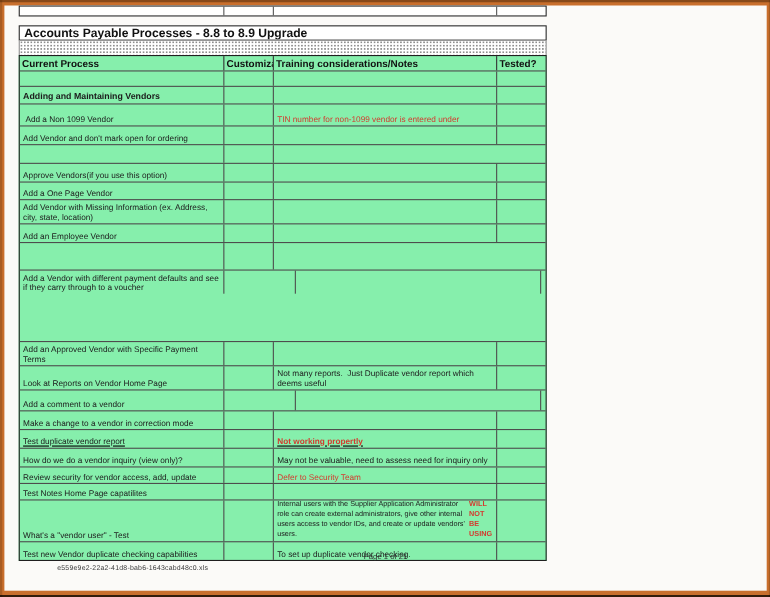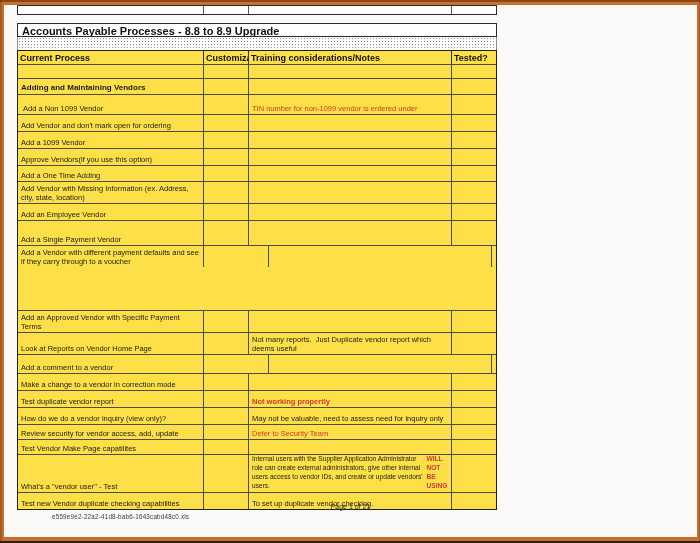--- a/index.html
+++ b/index.html
@@ -32,21 +32,21 @@
     padding:1px 4px 0 4px;line-height:12px;white-space:nowrap;overflow:hidden;
   }
   .dotband{
     box-sizing:border-box;width:480px;height:13px;
     background-color:#fff;
     background-image:radial-gradient(circle,#8e8e8e 34%,rgba(0,0,0,0) 42%);
     background-size:3px 3px;
     border-left:1px solid #8e8e8e;border-right:1px solid #8e8e8e;
   }
   .gridwrap{
-    box-sizing:border-box;width:480px;border:1px solid #1f1f1f;background:#fde047;
+    box-sizing:border-box;width:480px;border:1px solid #1f1f1f;background:#86efac;
   }
   .thead{
     display:grid;grid-template-columns:186px 45px 203px 1fr;height:13px;
   }
   .thead .hc{
     box-sizing:border-box;border-right:1px solid #333;
     font-size:9px;font-weight:bold;color:#111;
     padding:0 2px;display:flex;align-items:flex-end;
     white-space:nowrap;overflow:hidden;line-height:11px;
   }
@@ -128,38 +128,35 @@
             </div>
             <div class="trow" style="height: 16px;">
               <div class="c">
                 <span>Add Vendor and don't mark open for ordering</span>
               </div>
               <div class="c"></div>
               <div class="c"></div>
               <div class="c"></div>
             </div>
             <div class="trow" style="height: 16px;">
-              <div class="c">
-                <span>Add a 1099 Vendor</span>
-              </div>
               <div class="c"></div>
               <div class="c"></div>
               <div class="c"></div>
             </div>
             <div class="trow" style="height: 16px;">
               <div class="c">
                 <span>Approve Vendors(if you use this option)</span>
               </div>
               <div class="c"></div>
               <div class="c"></div>
               <div class="c"></div>
             </div>
             <div class="trow" style="height: 15px;">
               <div class="c">
-                <span>Add a One Time Adding</span>
+                <span>Add a One Page Vendor</span>
               </div>
               <div class="c"></div>
               <div class="c"></div>
               <div class="c"></div>
             </div>
             <div class="trow" style="height: 21px;">
               <div class="c">
                 <span>Add Vendor with Missing Information (ex. Address, city, state, location)</span>
               </div>
               <div class="c"></div>
@@ -168,23 +165,20 @@
             </div>
             <div class="trow" style="height: 16px;">
               <div class="c">
                 <span>Add an Employee Vendor</span>
               </div>
               <div class="c"></div>
               <div class="c"></div>
               <div class="c"></div>
             </div>
             <div class="trow" style="height: 24px;">
-              <div class="c">
-                <span>Add a Single Payment Vendor</span>
-              </div>
               <div class="c"></div>
               <div class="c"></div>
               <div class="c"></div>
             </div>
             <div class="trow" style="height: 21px; gap: 20px;">
               <div class="c">
                 <span>Add a Vendor with different payment defaults and see if they carry through to a voucher</span>
               </div>
               <div class="c"></div>
               <div class="c"></div>
@@ -217,21 +211,21 @@
               <div class="c"></div>
             </div>
             <div class="trow" style="height: 16px;">
               <div class="c">
                 <span>Make a change to a vendor in correction mode</span>
               </div>
               <div class="c"></div>
               <div class="c"></div>
               <div class="c"></div>
             </div>
-            <div class="trow" style="height: 16px;">
+            <div class="trow" style="height: 16px; text-decoration: underline;">
               <div class="c">
                 <span>Test duplicate vendor report</span>
               </div>
               <div class="c"></div>
               <div class="c">
                 <span class="note-red-bold">Not working propertly</span>
               </div>
               <div class="c"></div>
             </div>
             <div class="trow" style="height: 16px;">
@@ -249,21 +243,21 @@
                 <span>Review security for vendor access, add, update</span>
               </div>
               <div class="c"></div>
               <div class="c">
                 <span class="note-red">Defer to Security Team</span>
               </div>
               <div class="c"></div>
             </div>
             <div class="trow" style="height: 14px;">
               <div class="c">
-                <span>Test Vendor Make Page capatilites</span>
+                <span>Test Notes Home Page capatilites</span>
               </div>
               <div class="c"></div>
               <div class="c"></div>
               <div class="c"></div>
             </div>
             <div class="trow" style="height: 37px;">
               <div class="c">
                 <span>What's a "vendor user" - Test</span>
               </div>
               <div class="c"></div>

